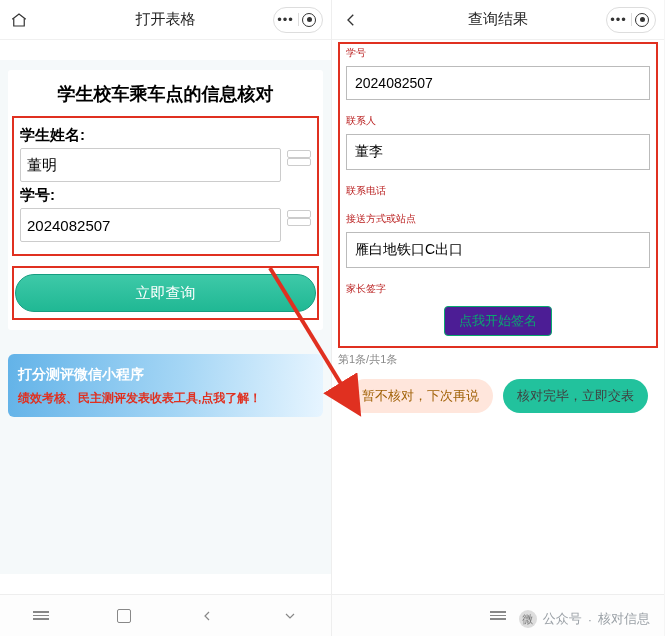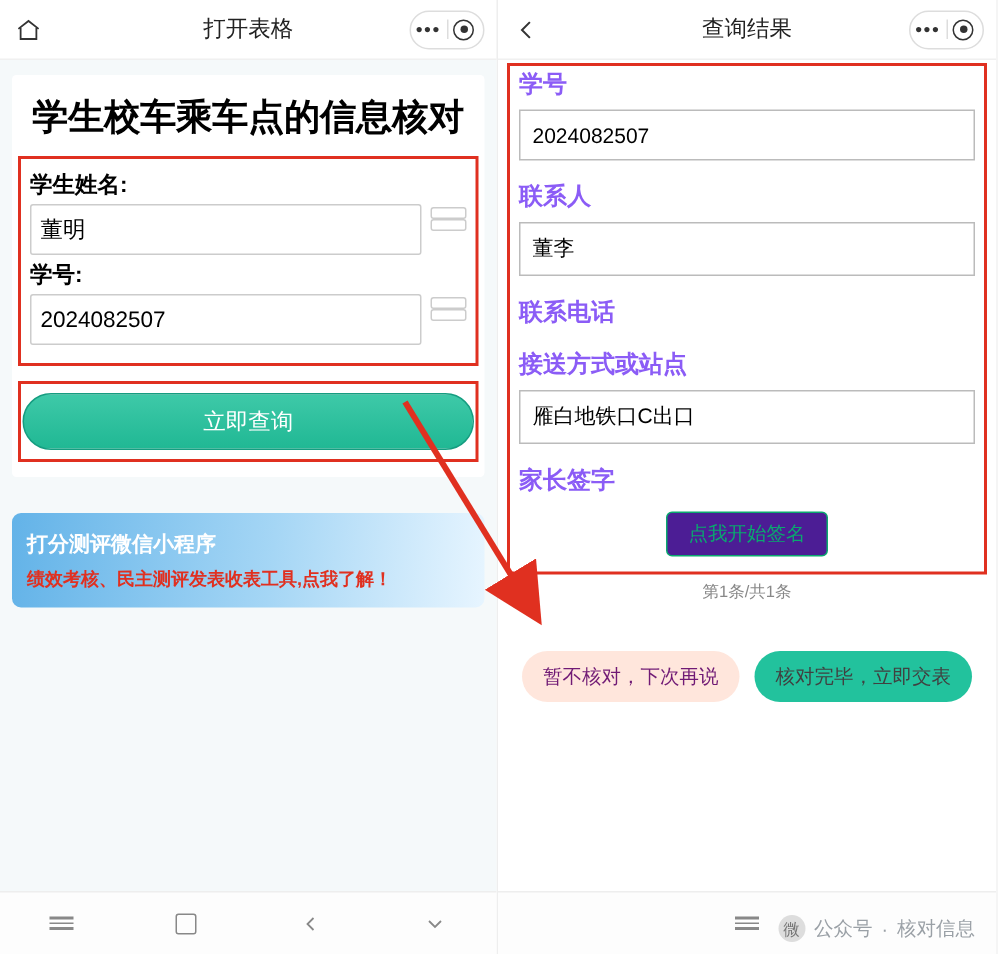--- a/index.html
+++ b/index.html
@@ -12,21 +12,21 @@
       display: flex;
     }
     .phone {
       width: 332px;
       height: 636px;
       background: #fff;
       position: relative;
       display: flex;
       flex-direction: column;
     }
-    .phone-left { border-right: 1px solid #eee; }
+    .phone-left { border-right: 1px solid #eee; gap: 20px; }
 
     
     .hdr {
       height: 40px;
       display: flex;
       align-items: center;
       padding: 0 10px;
       font-size: 15px;
       color: #222;
       border-bottom: 1px solid #f0f0f0;
@@ -60,21 +60,21 @@
       background: #f5f9fa;
       padding: 10px 8px 0;
       overflow: hidden;
     }
     .form-card {
       background: #fff;
       border-radius: 3px;
       padding: 12px 0 10px;
     }
     .form-title {
-      font-size: 24px;
+      font-size: 18px;
       font-weight: 700;
       text-align: center;
       margin-bottom: 10px;
     }
     .form-redbox {
       border: 2px solid #e03020;
       margin: 0 4px;
       padding: 6px 6px 8px;
     }
     .fld-label {
@@ -169,66 +169,66 @@
       background: #fff;
       position: relative;
       padding: 0 6px;
     }
     .r-redbox {
       border: 2px solid #e03020;
       margin: 2px 0 0;
       padding: 0 6px 10px;
     }
     .r-sec-label {
-      font-size: 16px;
-      font-weight: 700;
+      font-size: 10px;
+      font-weight: 400;
       margin: 14px 0 6px;
-      color: #8b5cf6;
+      color: #b91c1c;
     }
     .r-sec-label.first { margin-top: 2px; }
     .r-input {
       width: 100%;
       border: 1px solid #bbb;
       padding: 8px 8px;
       font-size: 14px;
       background: #fff;
     }
     .sign-btn {
       display: block;
       margin: 10px auto 0;
       color: #0aa86f;
       border: 1px solid #0aa86f;
       background: #4c1d95;
       border-radius: 4px;
       padding: 5px 14px;
       font-size: 13px;
     }
     .pager {
-      text-align: center;
+      text-align: left;
       font-size: 11px;
       color: #888;
-      margin: 4px 0 22px;
+      margin: 4px 0 2px;
     }
 
     
     .action-row {
       display: flex;
       gap: 10px;
       padding: 10px 10px 6px;
       justify-content: center;
     }
     .pill-btn {
       flex: 1;
       max-width: 150px;
       height: 34px;
       border-radius: 17px;
       font-size: 13px;
       display:flex; align-items:center; justify-content:center;
     }
-    .pill-gray { background:#ffe6dc; color:#701a75; }
+    .pill-gray { background:#ffe6dc; color:#a16207; }
     .pill-green { background:#22c29d; color:#404040; }
 
     
     .wm {
       position: absolute;
       right: 14px;
       bottom: 8px;
       display: flex;
       align-items: center;
       gap: 6px;

